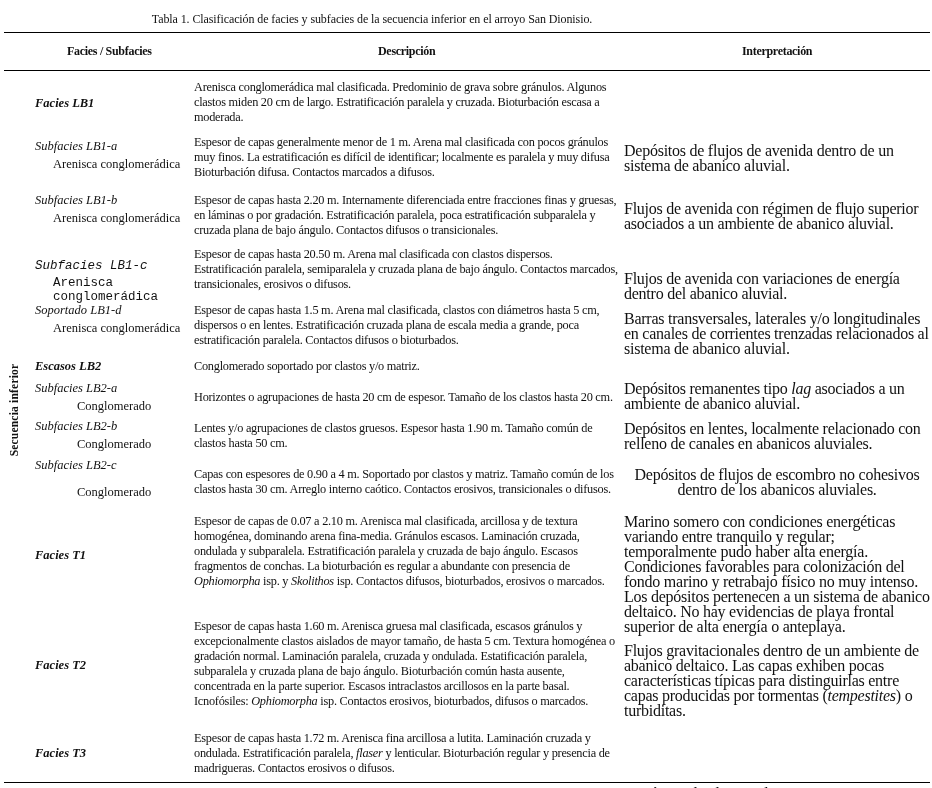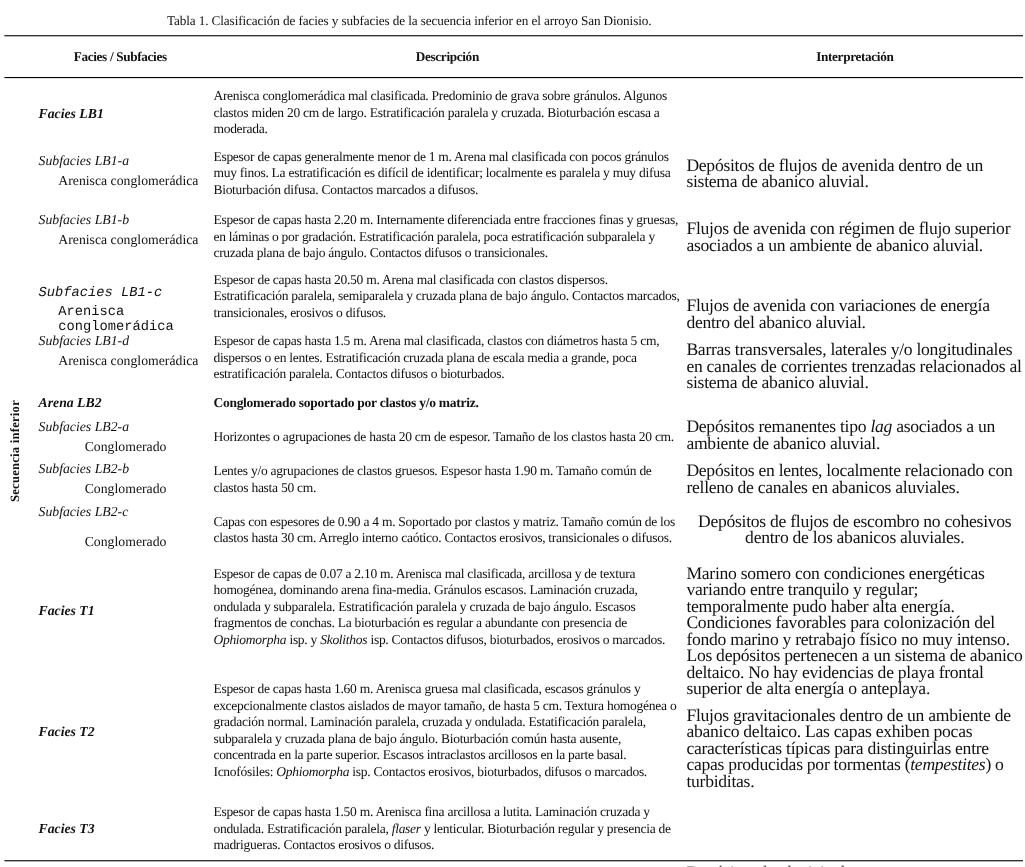--- a/index.html
+++ b/index.html
@@ -64,30 +64,30 @@
   <div class="c1" style="top:12px;font-family:Liberation Mono, monospace;">
     <span class="sname">Subfacies LB1-c</span>
     <span class="lith" style="padding-left:18px;margin-top:3px;">Arenisca conglomerádica</span>
   </div>
   <div class="c2" style="top:0;">Espesor de capas hasta 20.50 m. Arena mal clasificada con clastos dispersos. Estratificación paralela, semiparalela y cruzada plana de bajo ángulo. Contactos marcados, transicionales, erosivos o difusos.</div>
   <div class="c3" style="top:8px;margin-top:16px;">Flujos de avenida con variaciones de energía dentro del abanico aluvial.</div>
 </div>
 
 <div class="row" style="top:303px;">
   <div class="c1" style="top:0;">
-    <span class="sname">Subfacies LB1-d</span>
+    <span class="sname">Soportado LB1-d</span>
     <span class="lith" style="padding-left:18px;margin-top:3px;">Arenisca conglomerádica</span>
   </div>
   <div class="c2" style="top:0;">Espesor de capas hasta 1.5 m. Arena mal clasificada, clastos con diámetros hasta 5 cm, dispersos o en lentes. Estratificación cruzada plana de escala media a grande, poca estratificación paralela. Contactos difusos o bioturbados.</div>
   <div class="c3" style="top:8px;">Barras transversales, laterales y/o longitudinales en canales de corrientes trenzadas relacionados al sistema de abanico aluvial.</div>
 </div>
 
 <div class="row" style="top:359px;">
-  <div class="c1" style="top:0;"><span class="fname">Arena LB2</span></div>
-  <div class="c2" style="top:0;font-weight:bold;">Conglomerado soportado por clastos y/o matriz.</div>
+  <div class="c1" style="top:0;"><span class="fname">Escasos LB2</span></div>
+  <div class="c2" style="top:0;">Conglomerado soportado por clastos y/o matriz.</div>
 </div>
 
 <div class="row" style="top:381px;">
   <div class="c1" style="top:0;">
     <span class="sname">Subfacies LB2-a</span>
     <span class="lith" style="padding-left:42px;margin-top:3px;">Conglomerado</span>
   </div>
   <div class="c2" style="top:9px;">Horizontes o agrupaciones de hasta 20 cm de espesor. Tamaño de los clastos hasta 20 cm.</div>
   <div class="c3" style="top:0;"><span>Depósitos remanentes tipo </span><i>lag</i><span> asociados a un ambiente de abanico aluvial.</span></div>
 </div>
@@ -117,17 +117,17 @@
 </div>
 
 <div class="row" style="top:619px;">
   <div class="c1" style="top:39px;"><span class="fname">Facies T2</span></div>
   <div class="c2" style="top:0;"><span>Espesor de capas hasta 1.60 m. Arenisca gruesa mal clasificada, escasos gránulos y excepcionalmente clastos aislados de mayor tamaño, de hasta 5 cm. Textura homogénea o gradación normal. Laminación paralela, cruzada y ondulada. Estatificación paralela, subparalela y cruzada plana de bajo ángulo. Bioturbación común hasta ausente, concentrada en la parte superior. Escasos intraclastos arcillosos en la parte basal. Icnofósiles: </span><i>Ophiomorpha</i><span> isp. Contactos erosivos, bioturbados, difusos o marcados.</span></div>
   <div class="c3" style="top:24px;"><span>Flujos gravitacionales dentro de un ambiente de abanico deltaico. Las capas exhiben pocas características típicas para distinguirlas entre capas producidas por tormentas (</span><i>tempestites</i><span>) o turbiditas.</span></div>
 </div>
 
 <div class="row" style="top:731px;">
   <div class="c1" style="top:15px;"><span class="fname">Facies T3</span></div>
-  <div class="c2" style="top:0;"><span>Espesor de capas hasta 1.50 m. Arenisca fina arcillosa a lutita. Laminación cruzada y ondulada. Estratificación paralela, </span><i>flaser</i><span> y lenticular. Bioturbación regular y presencia de madrigueras. Contactos erosivos o difusos.</span></div>
+  <div class="c2" style="top:0;"><span>Espesor de capas hasta 1.72 m. Arenisca fina arcillosa a lutita. Laminación cruzada y ondulada. Estratificación paralela, </span><i>flaser</i><span> y lenticular. Bioturbación regular y presencia de madrigueras. Contactos erosivos o difusos.</span></div>
   <div class="c3" style="top:15px;margin-top:40px;">Depósitos de planicie de marea.</div>
 </div>
 
 <div class="rule" style="top:782px;"></div>
 
 </body></html>

